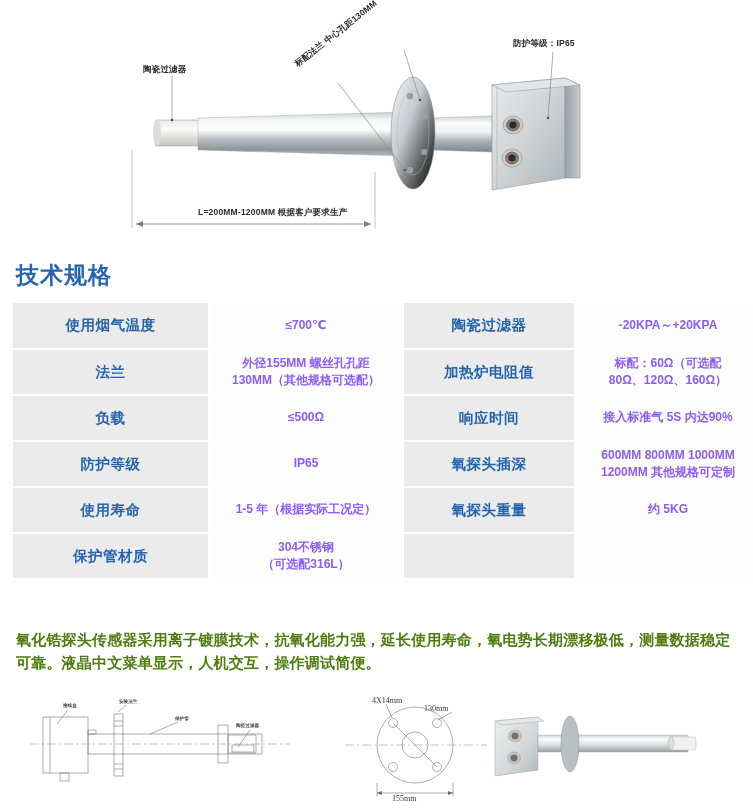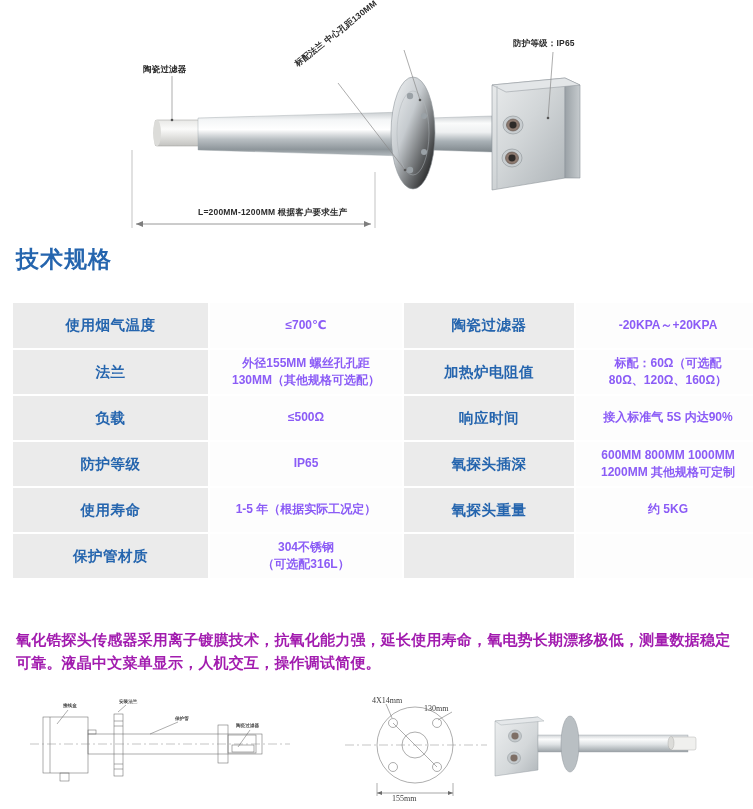--- a/index.html
+++ b/index.html
@@ -33,21 +33,21 @@
   }
   .ann-len { left: 170px; top: 207px; font-size: 8.5px; margin-left: 28px; }
 
   
   .sec-title {
     color: #2565ae;
     font-size: 23px;
     font-weight: bold;
     letter-spacing: 1px;
   }
-  #spec-title { position: absolute; left: 16px; top: 244px; text-align: center; }
+  #spec-title { position: absolute; left: 16px; top: 260px; text-align: center; }
   #feat-title { position: absolute; left: 16px; top: 596px; }
 
   
   .spec-table {
     position: absolute;
     left: 13px; top: 303px;
     width: 728px;
     border-collapse: collapse;
     table-layout: fixed;
   }
@@ -78,21 +78,21 @@
   .c1 { width: 196px; } .c2 { width: 194px; }
   .c3 { width: 172px; } .c4 { width: 186px; }
 
   
   .feat-body {
     position: absolute;
     left: 16px; top: 628px;
     width: 722px;
     font-size: 15px;
     font-weight: bold;
-    color: #a21caf;
+    color: #4d7c0f;
     line-height: 1.55;
     letter-spacing: .2px;
   }
 
   
   .draw { position: absolute; left: 0; top: 690px; width: 628px; height: 119px; }
   .draw svg { position: absolute; left: 0; top: 0; }
 
   .dlbl {
     position: absolute;

